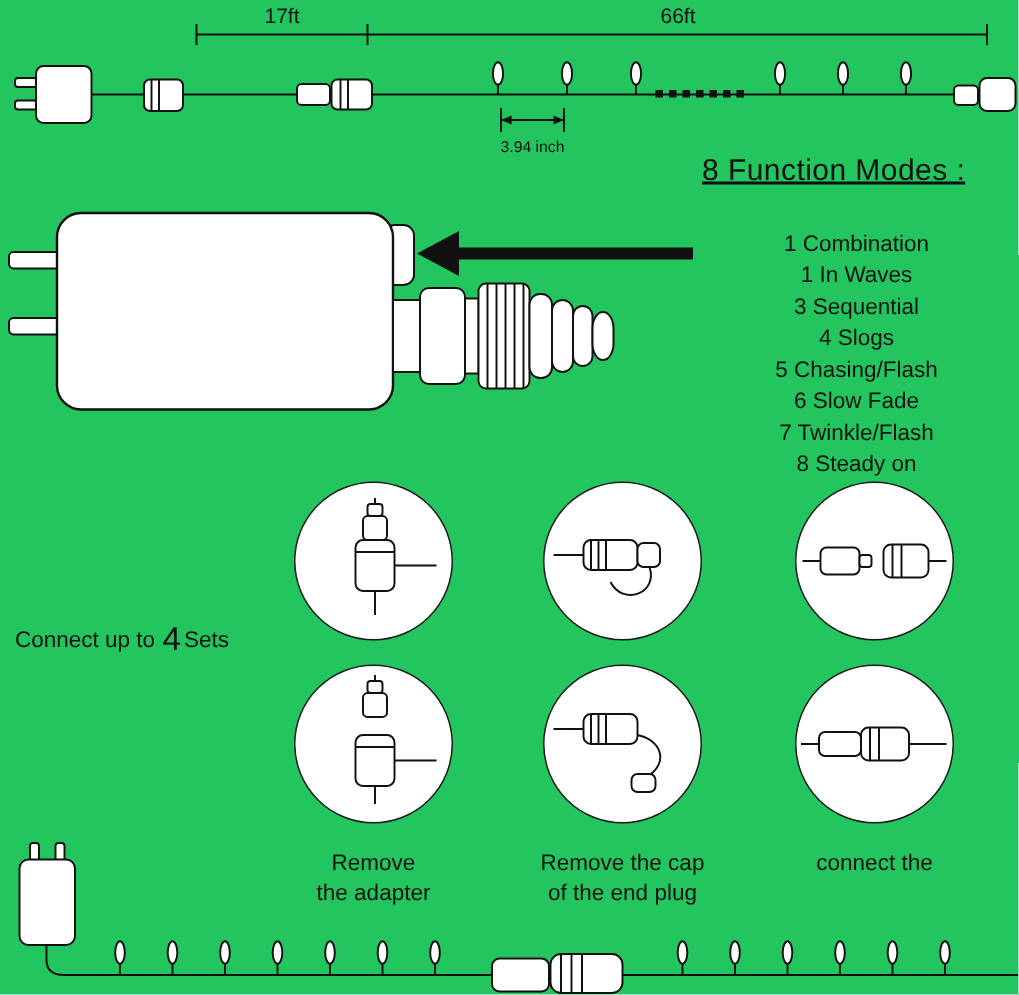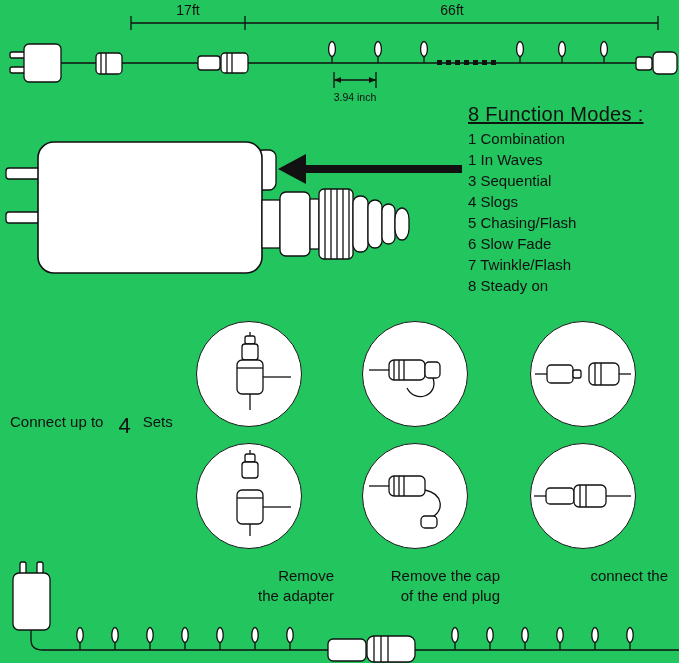--- a/index.html
+++ b/index.html
@@ -17,33 +17,33 @@
   }
   svg { display:block; position:absolute; }
   .ln   { fill:none; stroke:#111; stroke-width:1.3; }
   .shape{ fill:#fff; stroke:#111; stroke-width:1.3; }
   .shape .ln { fill:none; }
   .fillb{ fill:#111; stroke:none; }
   svg text { font-family:"Liberation Sans", sans-serif; fill:#111; }
 
   .modes { position:absolute; left:468px; top:103px; width:206px; }
   .modes h2 { font-size:20px; font-weight:400; letter-spacing:0.3px; line-height:23px;text-decoration:underline; }
-  .modes ul { list-style:none; margin-top:2px; }
+  .modes ul { list-style:none; margin-top:26px;text-align:center; }
   .modes li { font-size:15px; line-height:21px; }
 
-  .connect { position:absolute; left:10px; top:413px; font-size:15px; display:flex; align-items:flex-start;gap:10px; }
+  .connect { position:absolute; left:10px; top:413px; font-size:15px; display:flex; align-items:center; }
   .connect .count { font-size:22px; margin:0 2px 0 5px; }
 
   .circle-step {
     position:absolute; width:106px; height:106px;
     border:1.4px solid #1a1a1a; border-radius:50%; background:#fff;
   }
   .circle-step svg { position:static; }
 
-  .caption { position:absolute; width:170px; text-align:right; font-size:15px; line-height:20px; }
+  .caption { position:absolute; width:170px; text-align:center; font-size:15px; line-height:20px; }
 </style>
 </head>
 <body>
 
 <div class="canvas">
 
   <svg width="679" height="112" viewBox="0 0 679 112" style="left:0;top:0">
     <g>
       <path class="ln" d="M131 16 V30 M245 16 V30 M658 16 V30 M131 23 H658"></path>
     </g>

